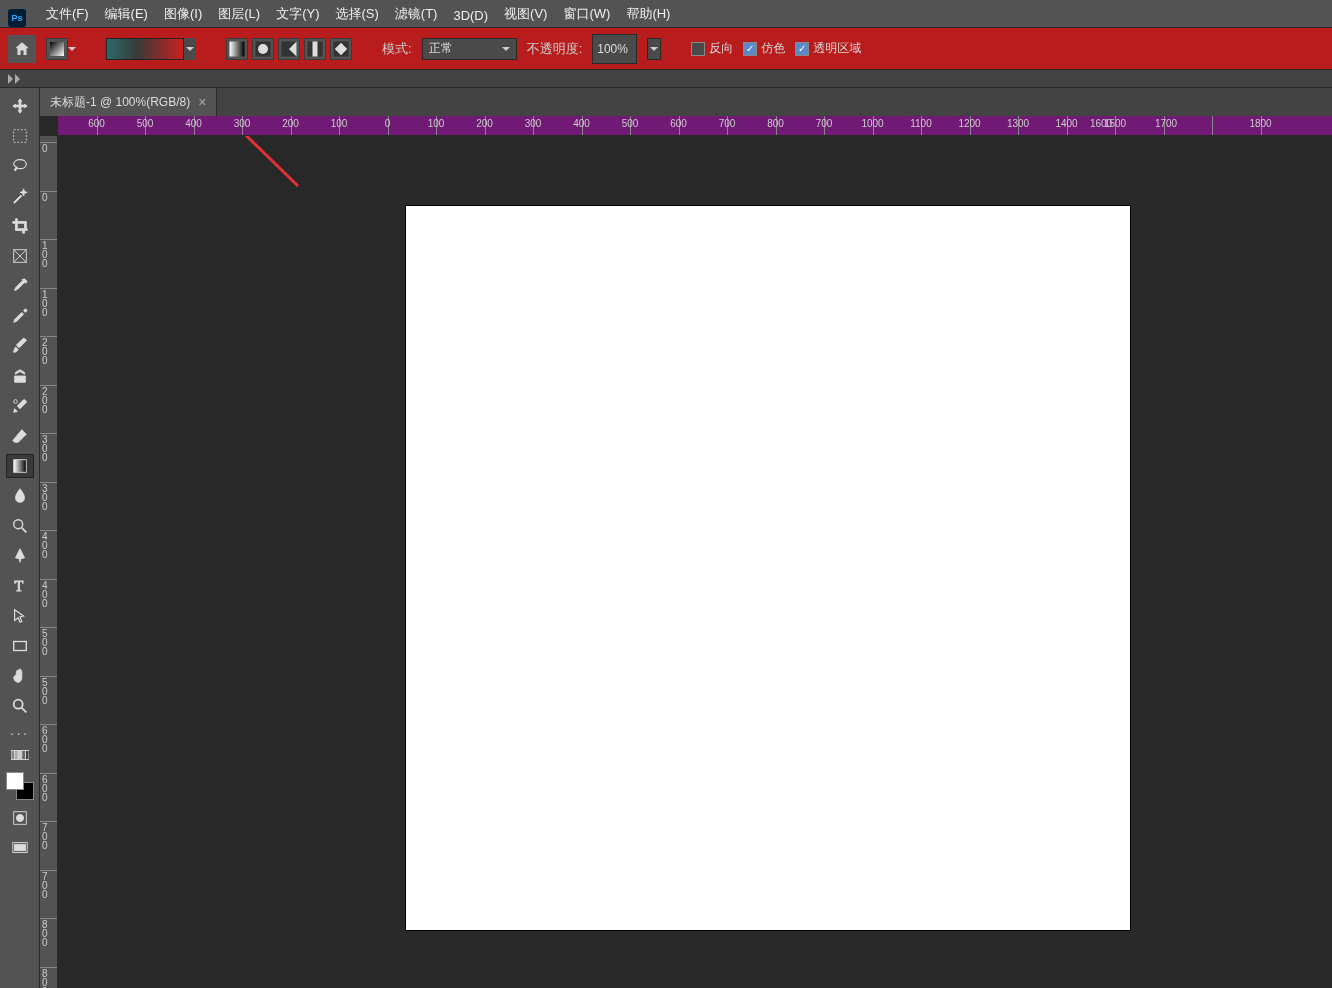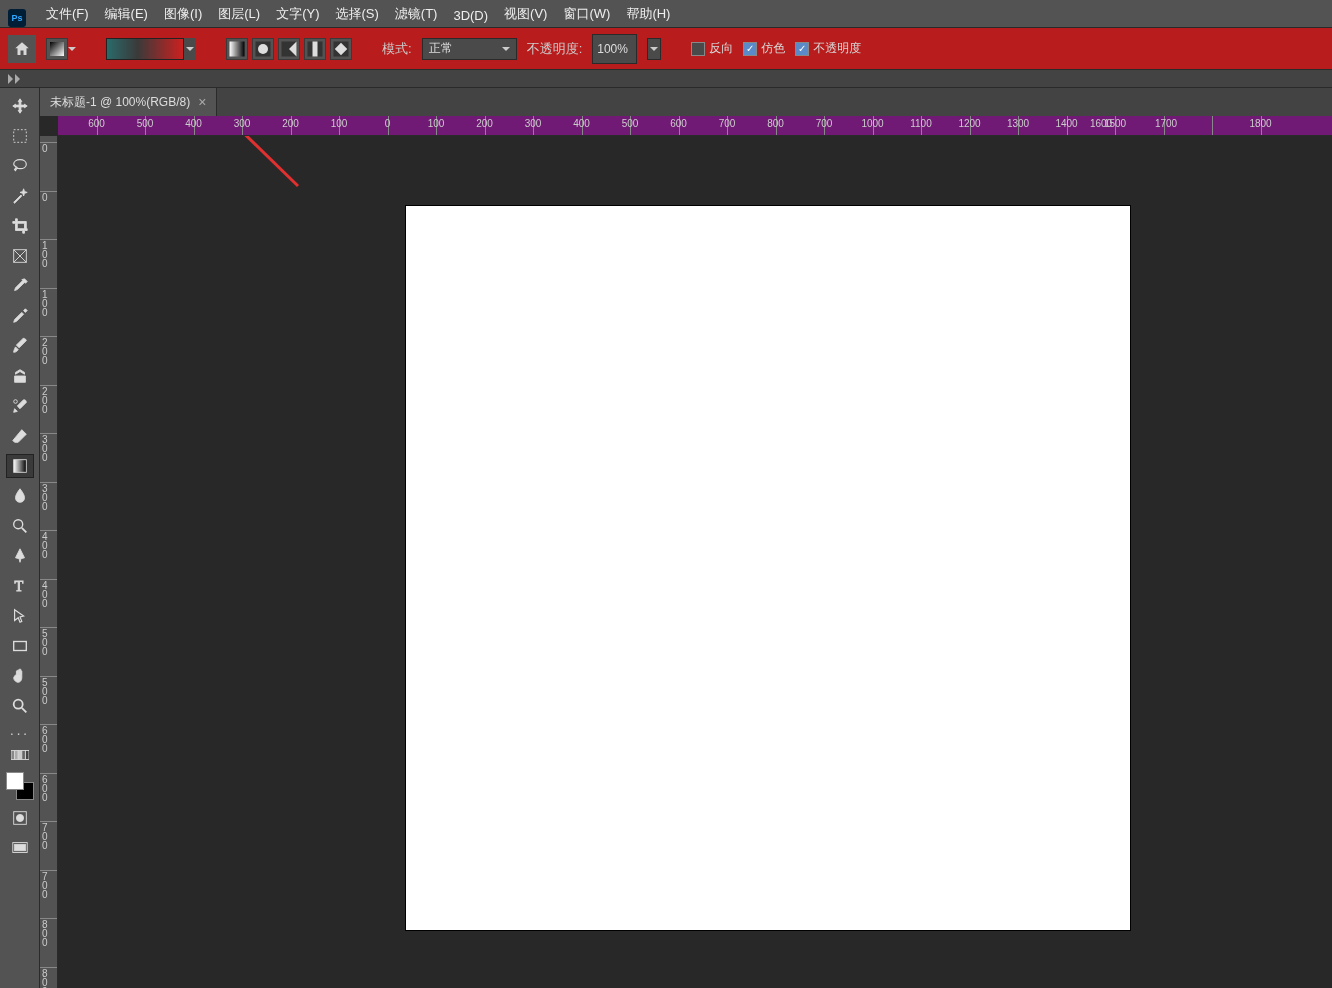--- a/index.html
+++ b/index.html
@@ -164,21 +164,21 @@
   <div class="chk" style="margin-left:20px">
     <div class="chk-box"></div>
     <span>反向</span>
   </div>
   <div class="chk">
     <div class="chk-box checked"></div>
     <span>仿色</span>
   </div>
   <div class="chk">
     <div class="chk-box checked"></div>
-    <span>不透明度</span>
+    <span>透明区域</span>
   </div>
 </div>
 
 <div class="collapse-strip">
   <svg viewBox="0 0 10 10">
       <path d="M2 0l5 5-5 5z"></path>
     </svg>
   <svg viewBox="0 0 10 10" style="margin-left:-3px">
       <path d="M2 0l5 5-5 5z"></path>
     </svg>

